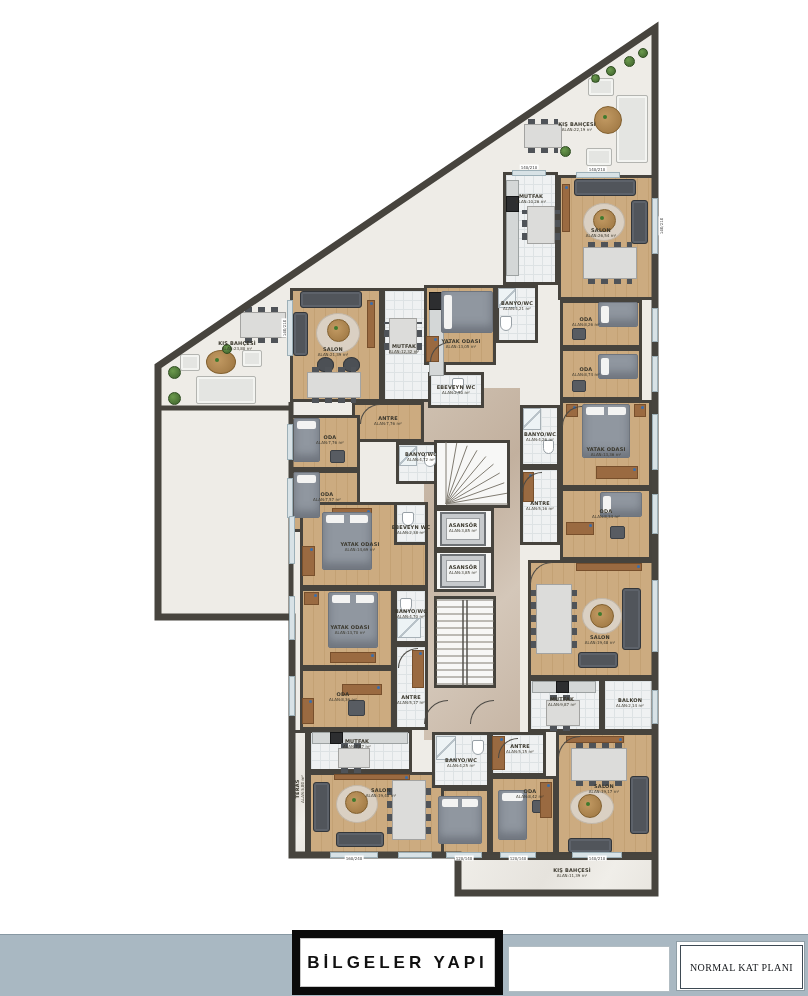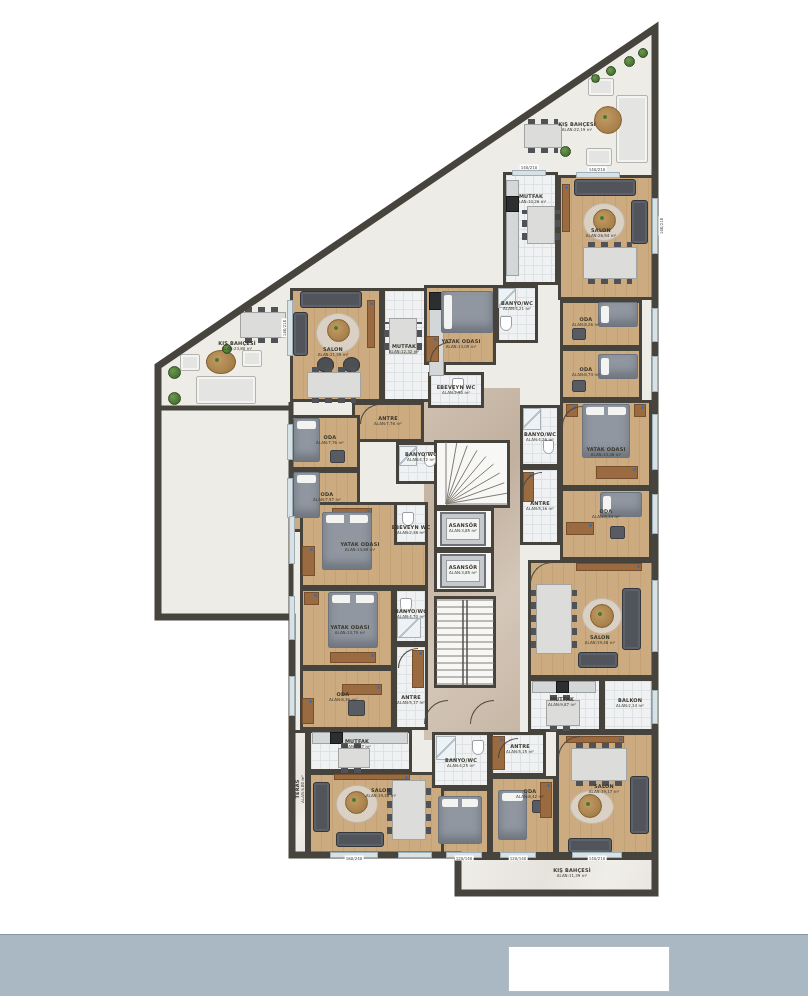--- a/index.html
+++ b/index.html
@@ -460,15 +460,23 @@
       <div class="tag" style="left: 354px; top: 858px;">160/240</div>
       <div class="tag" style="left: 464px; top: 858px;">120/140</div>
       <div class="tag" style="left: 518px; top: 858px;">120/140</div>
       <div class="tag" style="left: 597px; top: 858px;">140/210</div>
       <div class="tag v" style="left: 661px; top: 226px;">140/210</div>
       <div class="tag v" style="left: 284px; top: 328px;">140/210</div>
     </div>
 
   <div id="footer">
     <div class="bar"></div>
+    <div class="brandbox">
+      <div class="brandinner">
+        <span>BİLGELER YAPI</span>
+      </div>
+    </div>
     <div class="midbox"></div>
+    <div class="planbox">
+      <div class="planinner">NORMAL KAT PLANI</div>
+    </div>
   </div>
 </div>
 
 </body></html>

